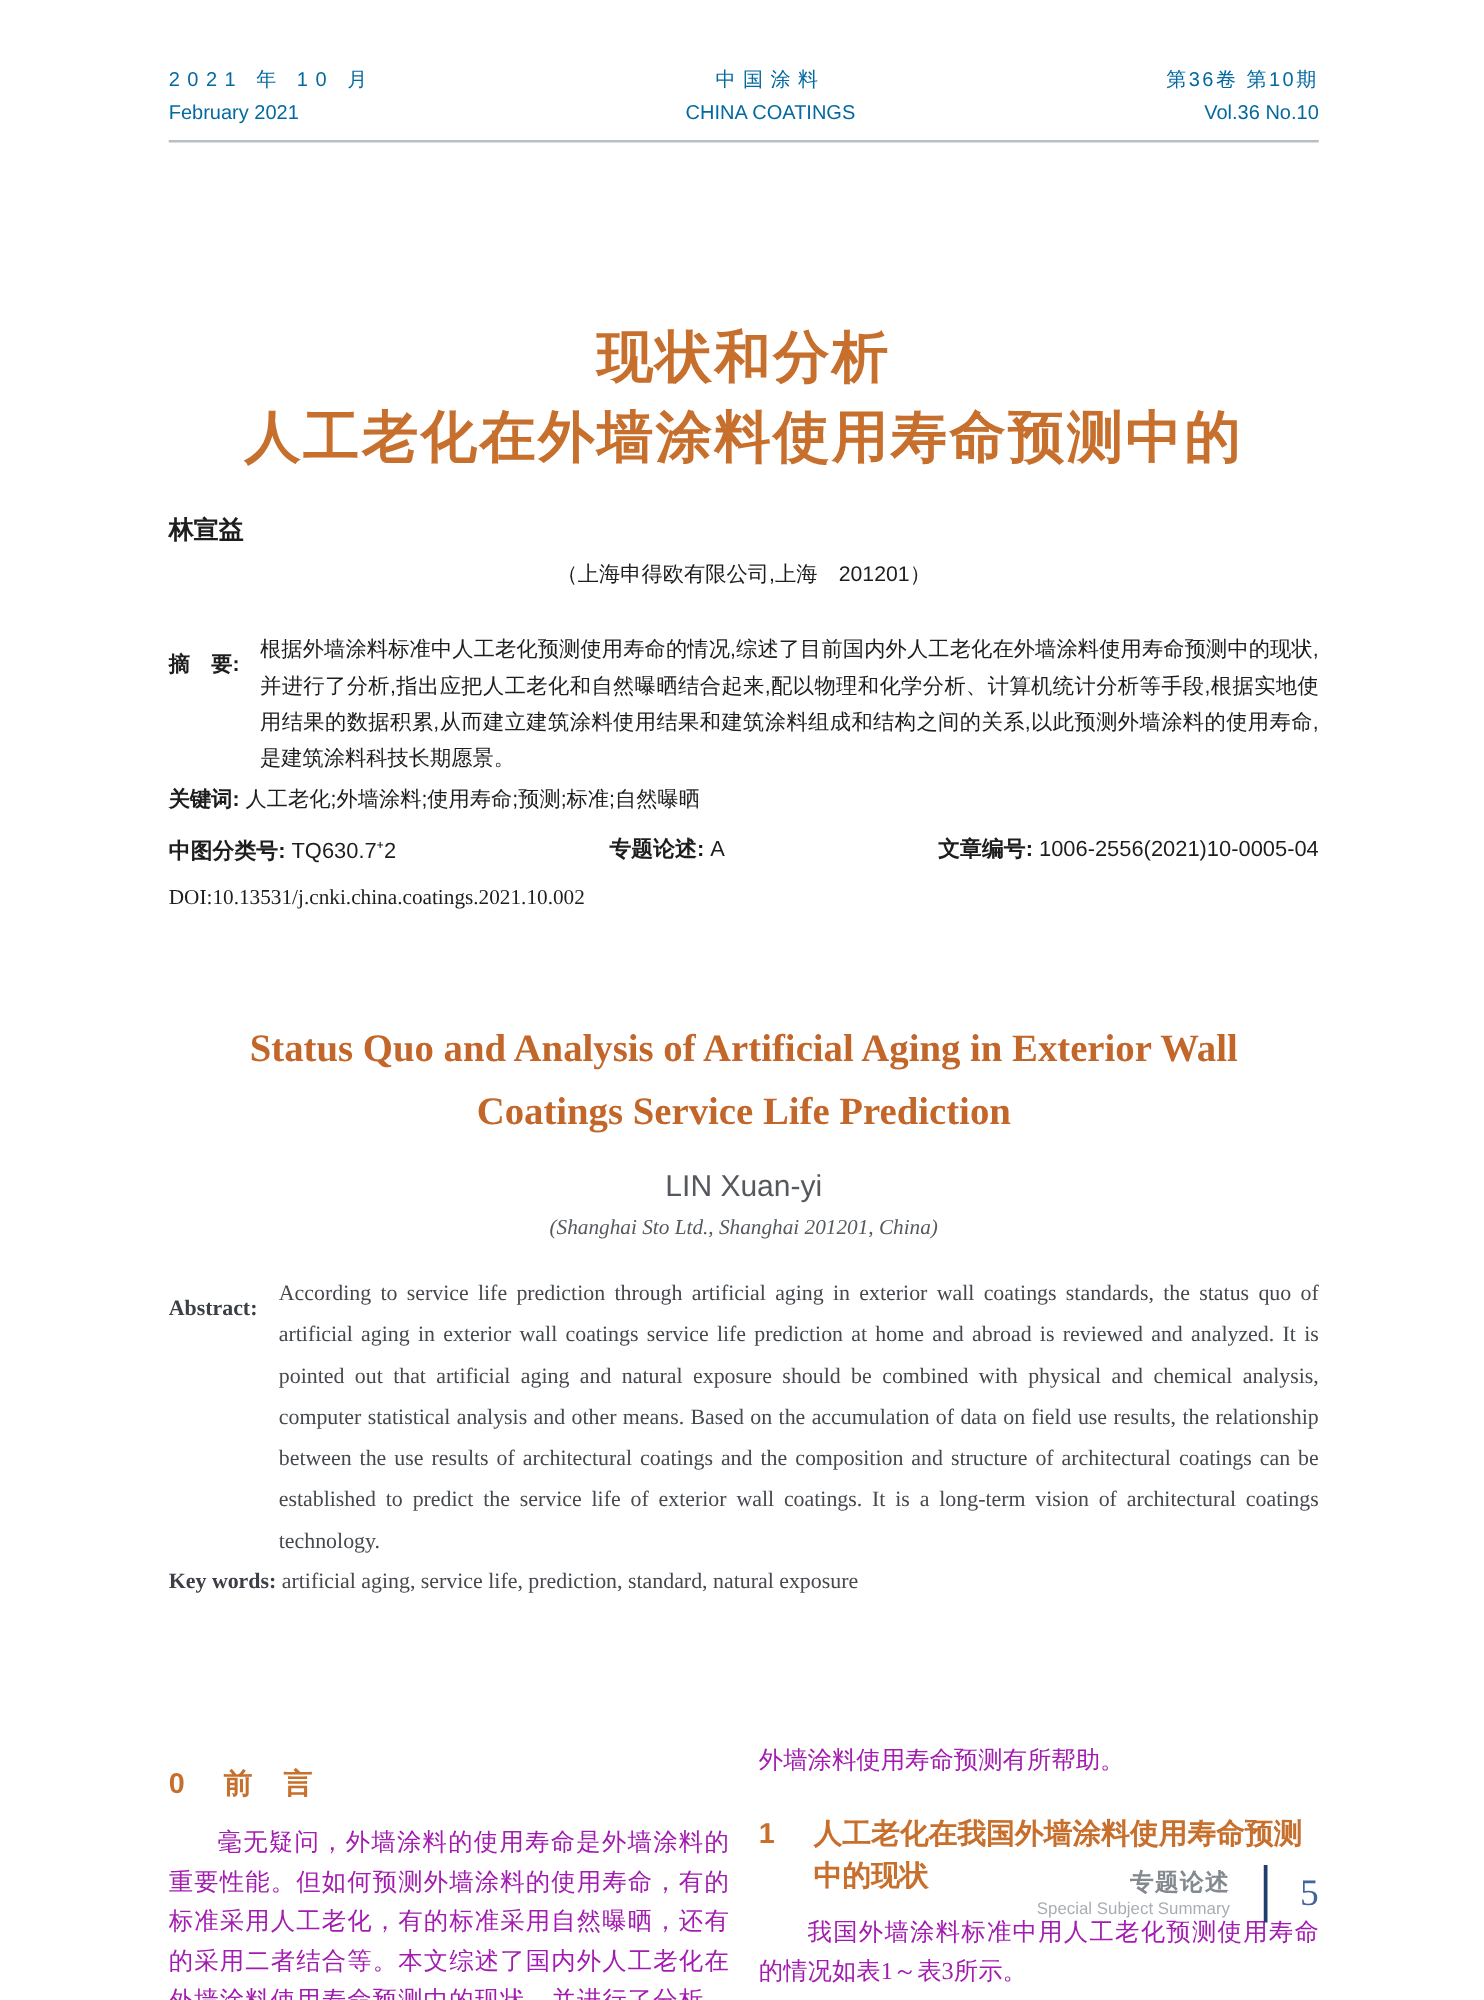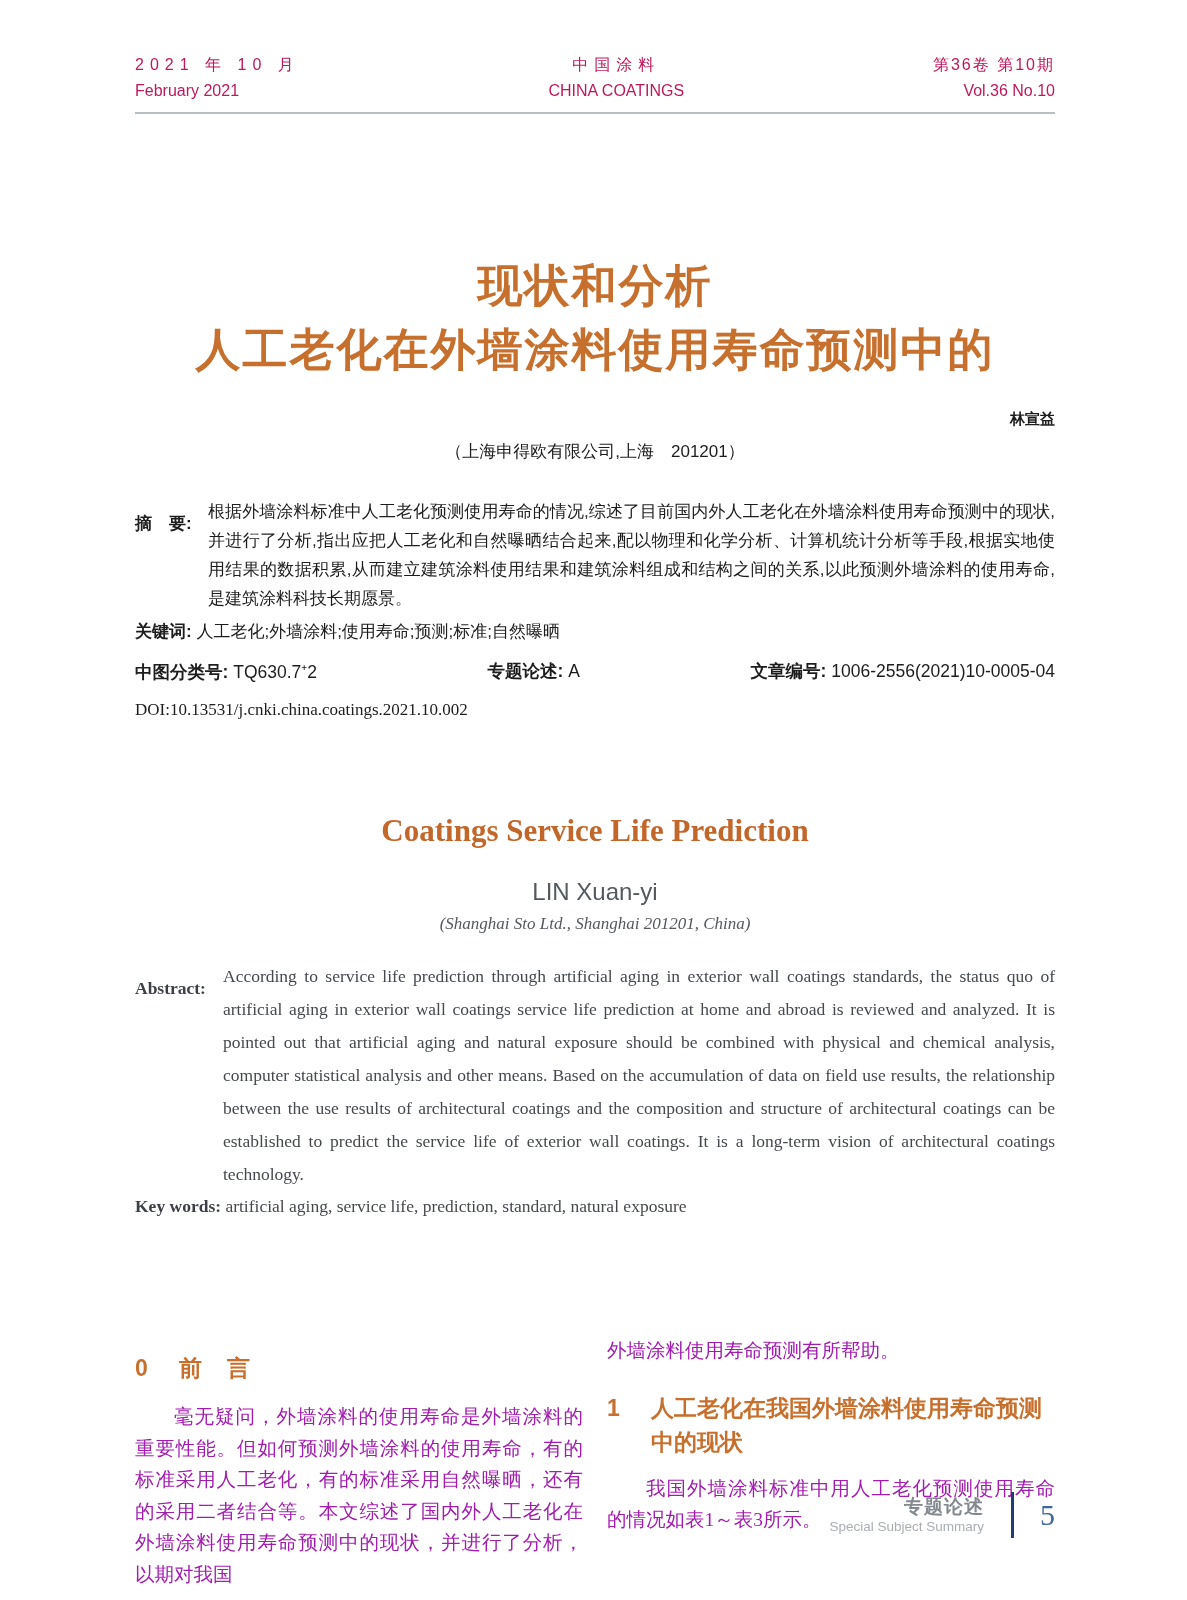--- a/index.html
+++ b/index.html
@@ -13,35 +13,35 @@
     color:#222;
     overflow:hidden;
   }
   .content { padding:0 132px 0 135px; }
 
   
   .runhead {
     display:flex; justify-content:space-between; align-items:flex-end;
     padding-top:52px; padding-bottom:8px;
     border-bottom:2px solid #b9bec5;
-    color:#be185d; font-size:16px; line-height:26px;
+    color:#0369a1; font-size:16px; line-height:26px;
   }
   .runhead .cell { white-space:nowrap; }
   .runhead .c { text-align:center; }
   .runhead .r { text-align:right; }
   .runhead .cn { letter-spacing:6px; }
   .runhead .r .cn { letter-spacing:2px; }
 
   
   .title-cn {
     margin-top:140px; text-align:center;
     color:#c76f2d; font-weight:bold;
     font-size:45px; line-height:64px; letter-spacing:2px;
   }
-  .author-cn { margin-top:28px; text-align:right; font-size:15px; font-weight:bold; color:#1d1d1d; }
+  .author-cn { margin-top:28px; text-align:left; font-size:20px; font-weight:bold; color:#1d1d1d; }
   .affil-cn  { margin-top:11px; text-align:center; font-size:17px; color:#1d1d1d; }
 
   
   .abs-cn { margin-top:34px; font-size:17px; line-height:29px; color:#1d1d1d; }
   .hang { position:relative; text-align:justify; }
   .hang .lbl { position:absolute; left:0; top:12px; font-weight:bold; }
   .abs-cn .hang { padding-left:73px; }
   .kw-cn { margin-top:7px; font-size:17px; color:#1d1d1d; }
   .kw-cn .lbl { font-weight:bold; }
 
@@ -145,20 +145,21 @@
         <span>A</span>
       </div>
       <div>
         <span class="lbl">文章编号:</span>
         <span>1006-2556(2021)10-0005-04</span>
       </div>
     </div>
     <div class="doi">DOI:10.13531/j.cnki.china.coatings.2021.10.002</div>
 
     <div class="title-en">
+      <div>Status Quo and Analysis of Artificial Aging in Exterior Wall</div>
       <div>Coatings Service Life Prediction</div>
     </div>
     <div class="author-en">LIN Xuan-yi</div>
     <div class="affil-en">(Shanghai Sto Ltd., Shanghai 201201, China)</div>
 
     <div class="abs-en">
       <div class="hang">
         <span class="lbl">Abstract:</span>
         <span>According to service life prediction through artificial aging in exterior wall coatings standards, the status quo of artificial aging in exterior wall coatings service life prediction at home and abroad is reviewed and analyzed. It is pointed out that artificial aging and natural exposure should be combined with physical and chemical analysis, computer statistical analysis and other means. Based on the accumulation of data on field use results, the relationship between the use results of architectural coatings and the composition and structure of architectural coatings can be established to predict the service life of exterior wall coatings. It is a long-term vision of architectural coatings technology.</span>
       </div>

